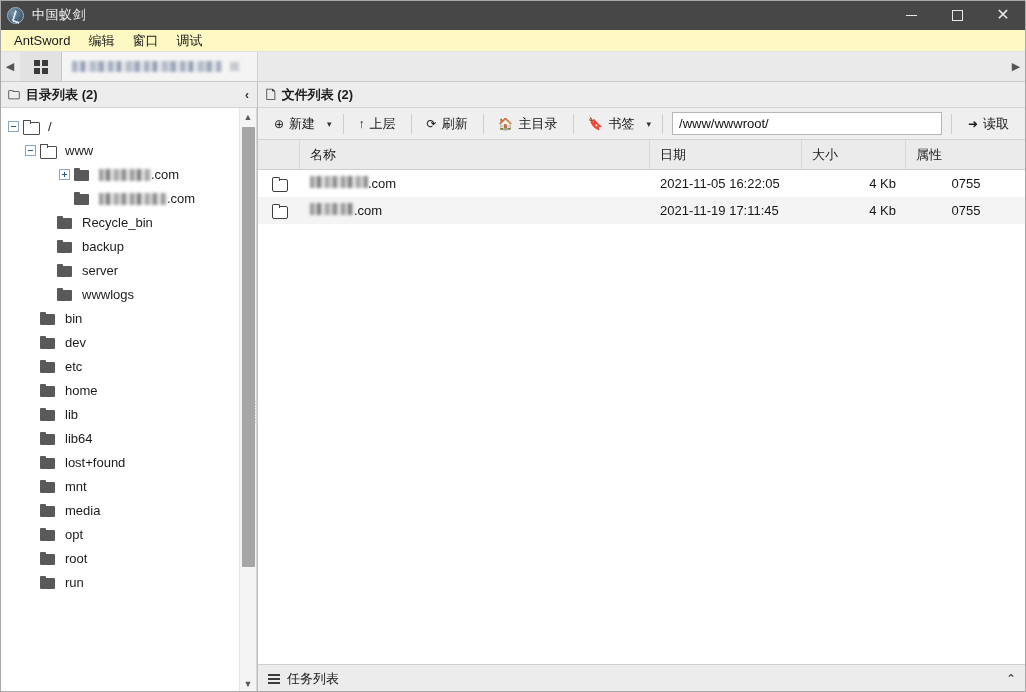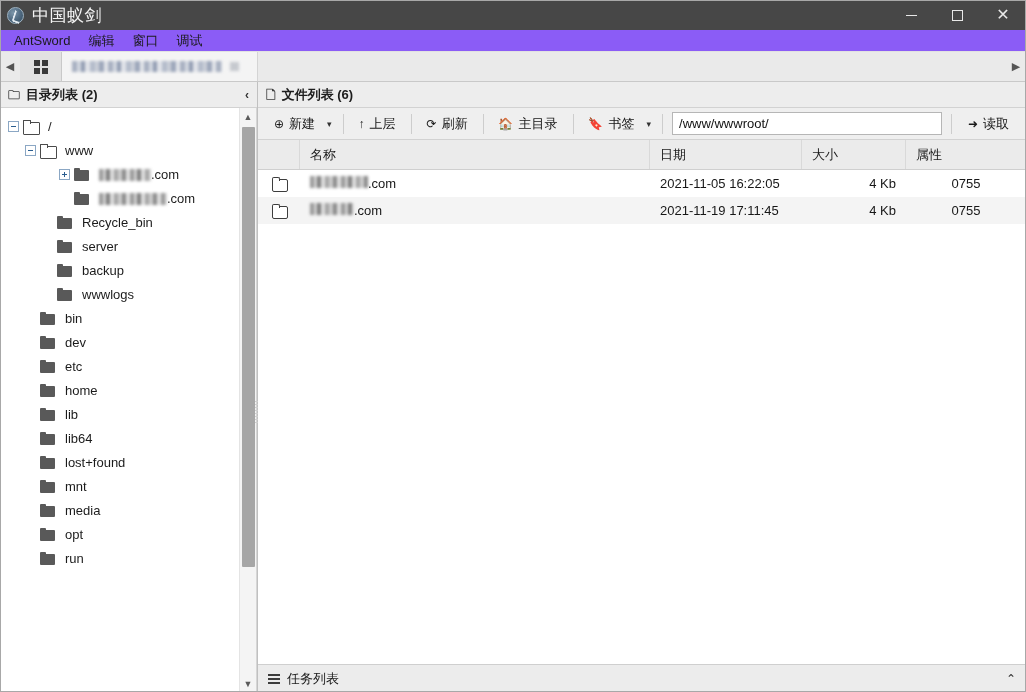--- a/index.html
+++ b/index.html
@@ -34,35 +34,35 @@
   }
   .app-icon::after {
     content: "";
     position: absolute; left: 5px; top: 3px;
     width: 6px; height: 10px;
     border-left: 2px solid #e2eaf1;
     border-bottom: 2px solid #e2eaf1;
     transform: rotate(18deg);
     border-radius: 0 0 0 3px;
   }
-  .title-text { font-size: 17px; letter-spacing: .5px; color: #f4f4f4; }
+  .title-text { font-size: 13px; letter-spacing: .5px; color: #f4f4f4; }
   .win-controls { margin-left: auto; display: flex; height: 30px; }
   .win-btn {
     width: 46px; height: 30px;
     display: flex; align-items: center; justify-content: center;
     color: #e8e8e8;
   }
   .glyph-min { width: 11px; height: 1px; background: #e8e8e8; }
   .glyph-max { width: 11px; height: 11px; border: 1px solid #e8e8e8; }
   .glyph-close { font-size: 16px; line-height: 1; font-family: "DejaVu Sans", sans-serif; }
 
   
   .menubar {
     height: 22px; flex: 0 0 22px;
-    background: #8b5cf6;
+    background: #fef9c3;
     display: flex; align-items: center;
     padding-left: 6px; gap: 2px;
     border-bottom: 1px solid #e2e2e2;
   }
   .menu-item {
     padding: 2px 8px; font-size: 13px; color: #1a1a1a;
     line-height: 16px;
   }
 
   
@@ -417,32 +417,32 @@
             <div class="tnode">
               <span class="ind" style="width: 42px;"></span>
               <span class="exp none"></span>
               <span class="folder-closed"></span>
               <span class="tlabel">Recycle_bin</span>
             </div>
             <div class="tnode">
               <span class="ind" style="width: 42px;"></span>
               <span class="exp none"></span>
               <span class="folder-closed"></span>
+              <span class="tlabel">backup</span>
+            </div>
+            <div class="tnode">
+              <span class="ind" style="width: 42px;"></span>
+              <span class="exp none"></span>
+              <span class="folder-closed"></span>
               <span class="tlabel">server</span>
             </div>
             <div class="tnode">
               <span class="ind" style="width: 42px;"></span>
               <span class="exp none"></span>
               <span class="folder-closed"></span>
-              <span class="tlabel">backup</span>
-            </div>
-            <div class="tnode">
-              <span class="ind" style="width: 42px;"></span>
-              <span class="exp none"></span>
-              <span class="folder-closed"></span>
               <span class="tlabel">wwwlogs</span>
             </div>
             <div class="tnode">
               <span class="ind" style="width: 25px;"></span>
               <span class="exp none"></span>
               <span class="folder-closed"></span>
               <span class="tlabel">bin</span>
             </div>
             <div class="tnode">
               <span class="ind" style="width: 25px;"></span>
@@ -490,20 +490,26 @@
               <span class="ind" style="width: 25px;"></span>
               <span class="exp none"></span>
               <span class="folder-closed"></span>
               <span class="tlabel">media</span>
             </div>
             <div class="tnode">
               <span class="ind" style="width: 25px;"></span>
               <span class="exp none"></span>
               <span class="folder-closed"></span>
               <span class="tlabel">opt</span>
+            </div>
+            <div class="tnode">
+              <span class="ind" style="width: 25px;"></span>
+              <span class="exp none"></span>
+              <span class="folder-closed"></span>
+              <span class="tlabel">root</span>
             </div>
             <div class="tnode">
               <span class="ind" style="width: 25px;"></span>
               <span class="exp none"></span>
               <span class="folder-closed"></span>
               <span class="tlabel">run</span>
             </div>
           </div>
         <div class="vscroll">
           <div class="sb-arrow">▲</div>
@@ -512,21 +518,21 @@
             <div class="sb-dots"></div>
           </div>
           <div class="sb-arrow">▼</div>
         </div>
       </div>
     </div>
 
     <div class="right-panel">
       <div class="panel-head">
         <span class="ico">🗋</span>
-        <span>文件列表 (6)</span>
+        <span>文件列表 (2)</span>
       </div>
 
       <div class="fl-toolbar">
         <div class="tb-btn">
           <span class="tb-ico">⊕</span>
           <span>新建</span>
         </div>
         <div class="tb-caret">
           <span>▾</span>
         </div>

